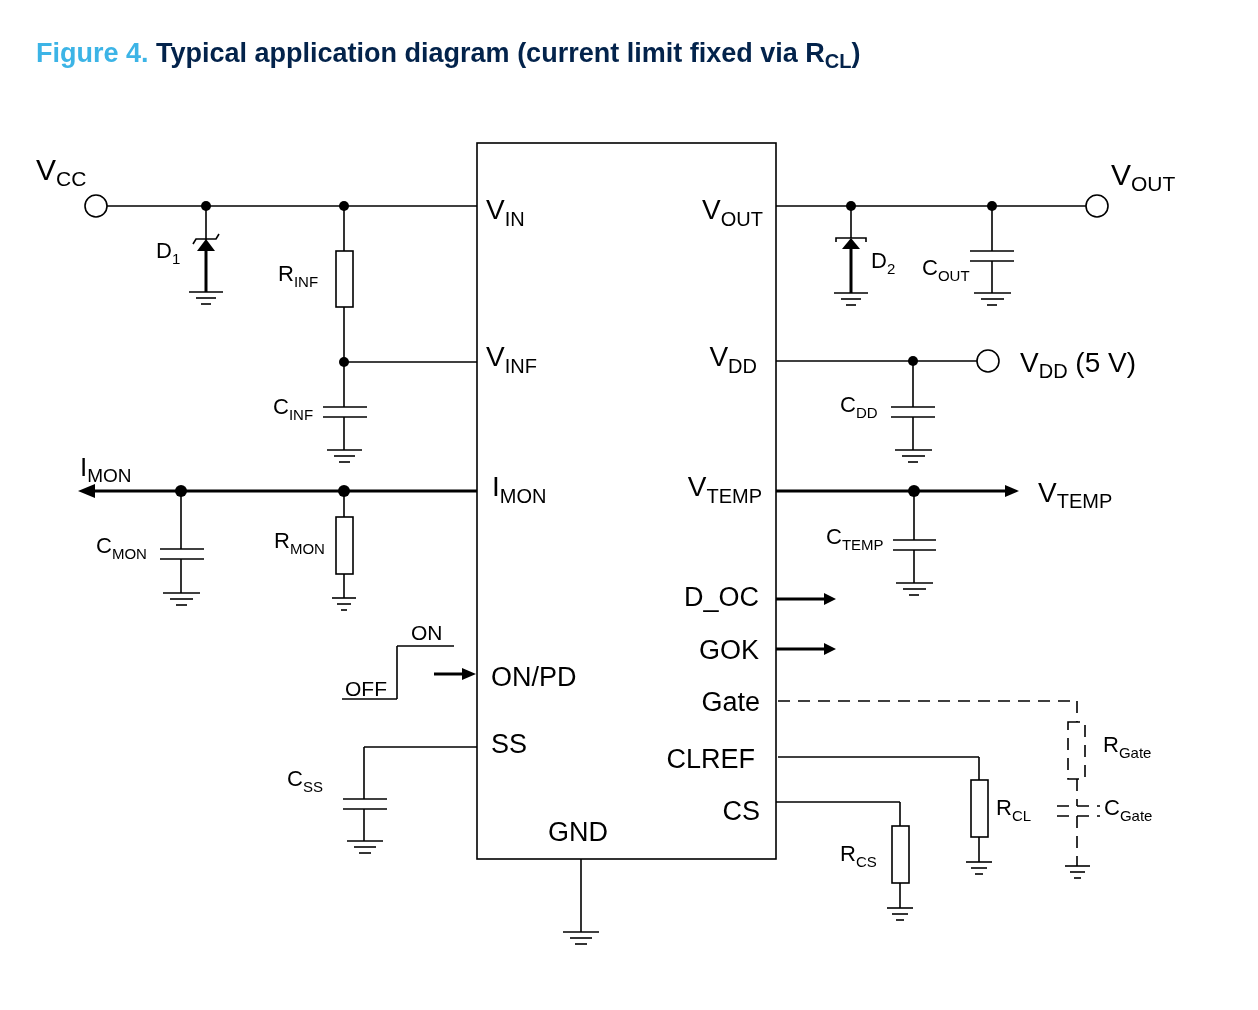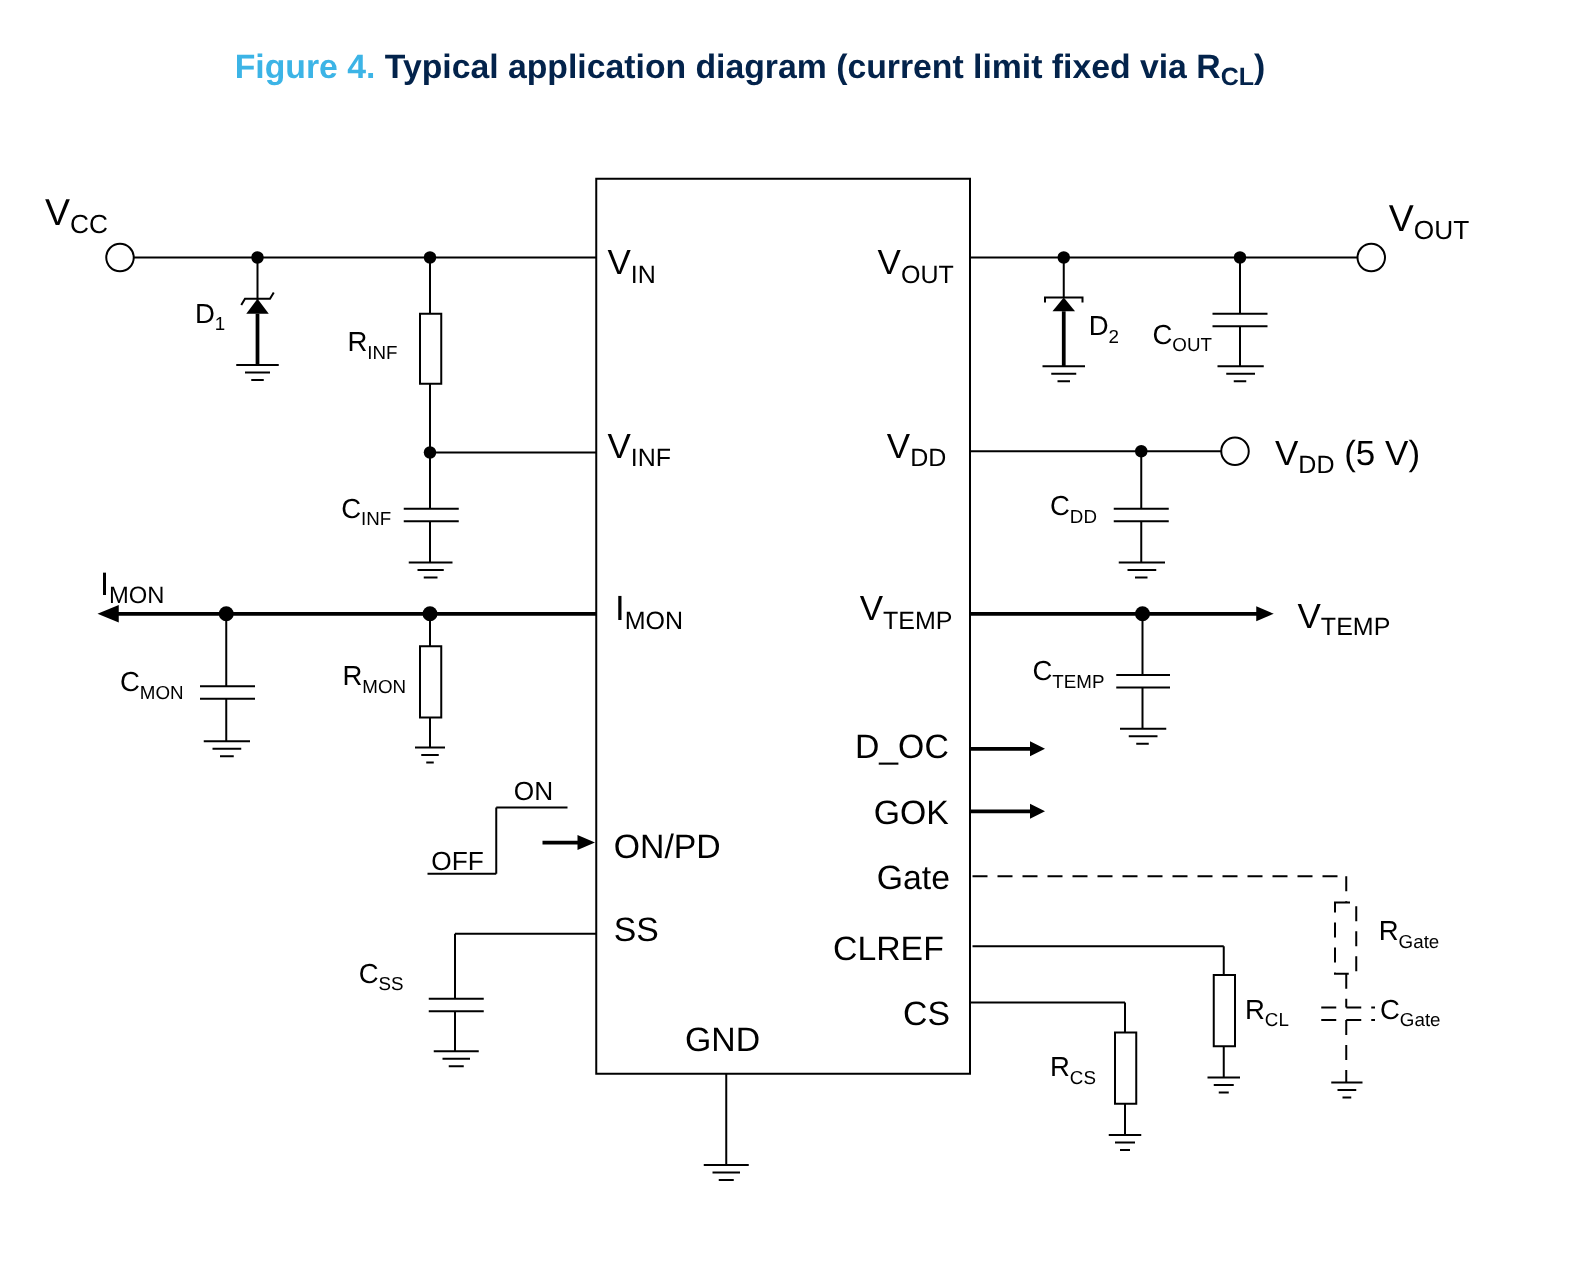--- a/index.html
+++ b/index.html
@@ -1,17 +1,17 @@
 <!DOCTYPE html>
 <html><head>
 <meta charset="utf-8">
 <style>
   html, body { margin: 0; padding: 0; background: #ffffff; }
   body { width: 1258px; height: 1010px; position: relative; overflow: hidden; font-family: "Liberation Sans", sans-serif; }
-  .title { position: absolute; left: 0; top: 38px; width: 1200px; text-align: center; font-size: 27px; font-weight: bold; font-family: "Liberation Sans", sans-serif; }
+  .title { position: absolute; left: 0; top: 38px; width: 1200px; font-size: 27px; font-weight: bold; font-family: "Liberation Sans", sans-serif; padding-left: 36px; }
   .title .fig { color: #3cb4e6; }
   .title .txt { color: #03234b; }
   .title sub { font-size: 20px; vertical-align: -6px; }
   svg { position: absolute; left: 0; top: 0; }
   svg text { font-family: "Liberation Sans", sans-serif; fill: #000; }
   .w { stroke: #000; stroke-width: 1.6; fill: none; }
   .wt { stroke: #000; stroke-width: 3; fill: none; }
   .dash { stroke: #000; stroke-width: 1.6; fill: none; stroke-dasharray: 12 8; }
   .dot { fill: #000; }
   .term { fill: #fff; stroke: #000; stroke-width: 1.6; }

